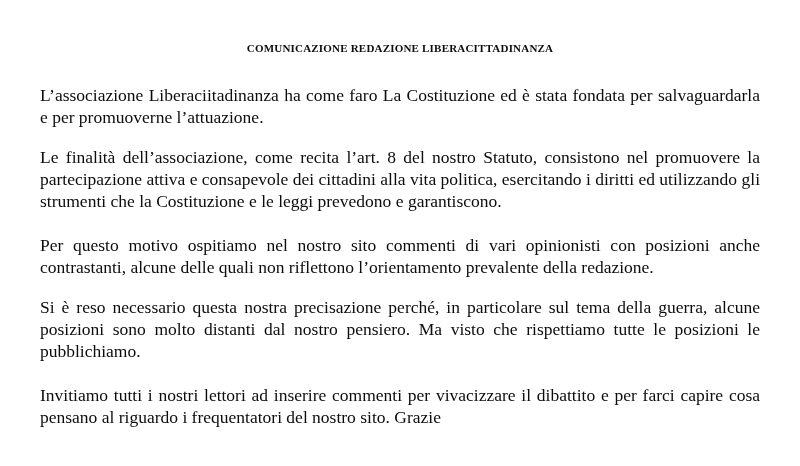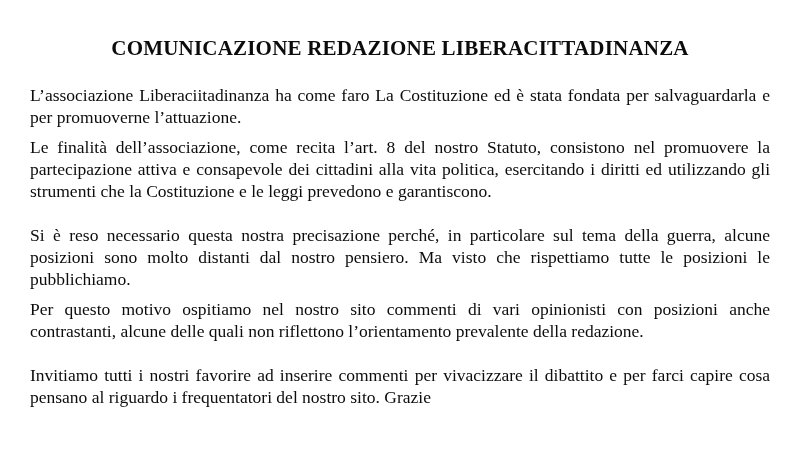--- a/index.html
+++ b/index.html
@@ -15,50 +15,50 @@
     color: #0c0c0c;
   }
   .page {
     box-sizing: border-box;
     width: 800px;
     height: 466px;
     padding: 38px 22px 0 22px;
   }
   .doc-title {
     margin: 0 0 26px 0;
-    font-size: 21px;
+    font-size: 11px;
     line-height: 20px;
     font-weight: bold;
     text-align: center;
     letter-spacing: 0.2px;
   }
   .block {
     margin: 0 0 22px 0;
   }
   .para {
-    margin: 8px;
+    margin: 18px;
     font-size: 17.5px;
     line-height: 22px;
     text-align: justify;
   }
 </style>
 </head>
 <body>
 
 <div class="page">
 
   <h1 class="doc-title">COMUNICAZIONE REDAZIONE LIBERACITTADINANZA</h1>
 
   <div class="block">
     <p class="para">L’associazione Liberaciitadinanza ha come faro La Costituzione ed è stata fondata per salvaguardarla e per promuoverne l’attuazione.</p>
     <p class="para">Le finalità dell’associazione, come recita l’art. 8 del nostro Statuto, consistono nel promuovere la partecipazione attiva e consapevole dei cittadini alla vita politica, esercitando i diritti ed utilizzando gli strumenti che la Costituzione e le leggi prevedono e garantiscono.</p>
   </div>
 
   <div class="block">
+    <p class="para">Per questo motivo ospitiamo nel nostro sito commenti di vari opinionisti con posizioni anche contrastanti, alcune delle quali  non riflettono l’orientamento prevalente della redazione.</p>
     <p class="para">Si è reso necessario questa nostra precisazione perché, in particolare sul tema della guerra, alcune posizioni sono  molto distanti dal nostro pensiero. Ma visto che rispettiamo tutte le posizioni le pubblichiamo.</p>
-    <p class="para">Per questo motivo ospitiamo nel nostro sito commenti di vari opinionisti con posizioni anche contrastanti, alcune delle quali  non riflettono l’orientamento prevalente della redazione.</p>
   </div>
 
   <div class="block">
-    <p class="para">Invitiamo tutti i nostri favorire ad inserire commenti per vivacizzare il dibattito e per farci capire cosa pensano al riguardo i frequentatori del nostro sito. Grazie</p>
+    <p class="para">Invitiamo tutti i nostri lettori ad inserire commenti per vivacizzare il dibattito e per farci capire cosa pensano al riguardo i frequentatori del nostro sito. Grazie</p>
   </div>
 
 </div>
 
 </body></html>

